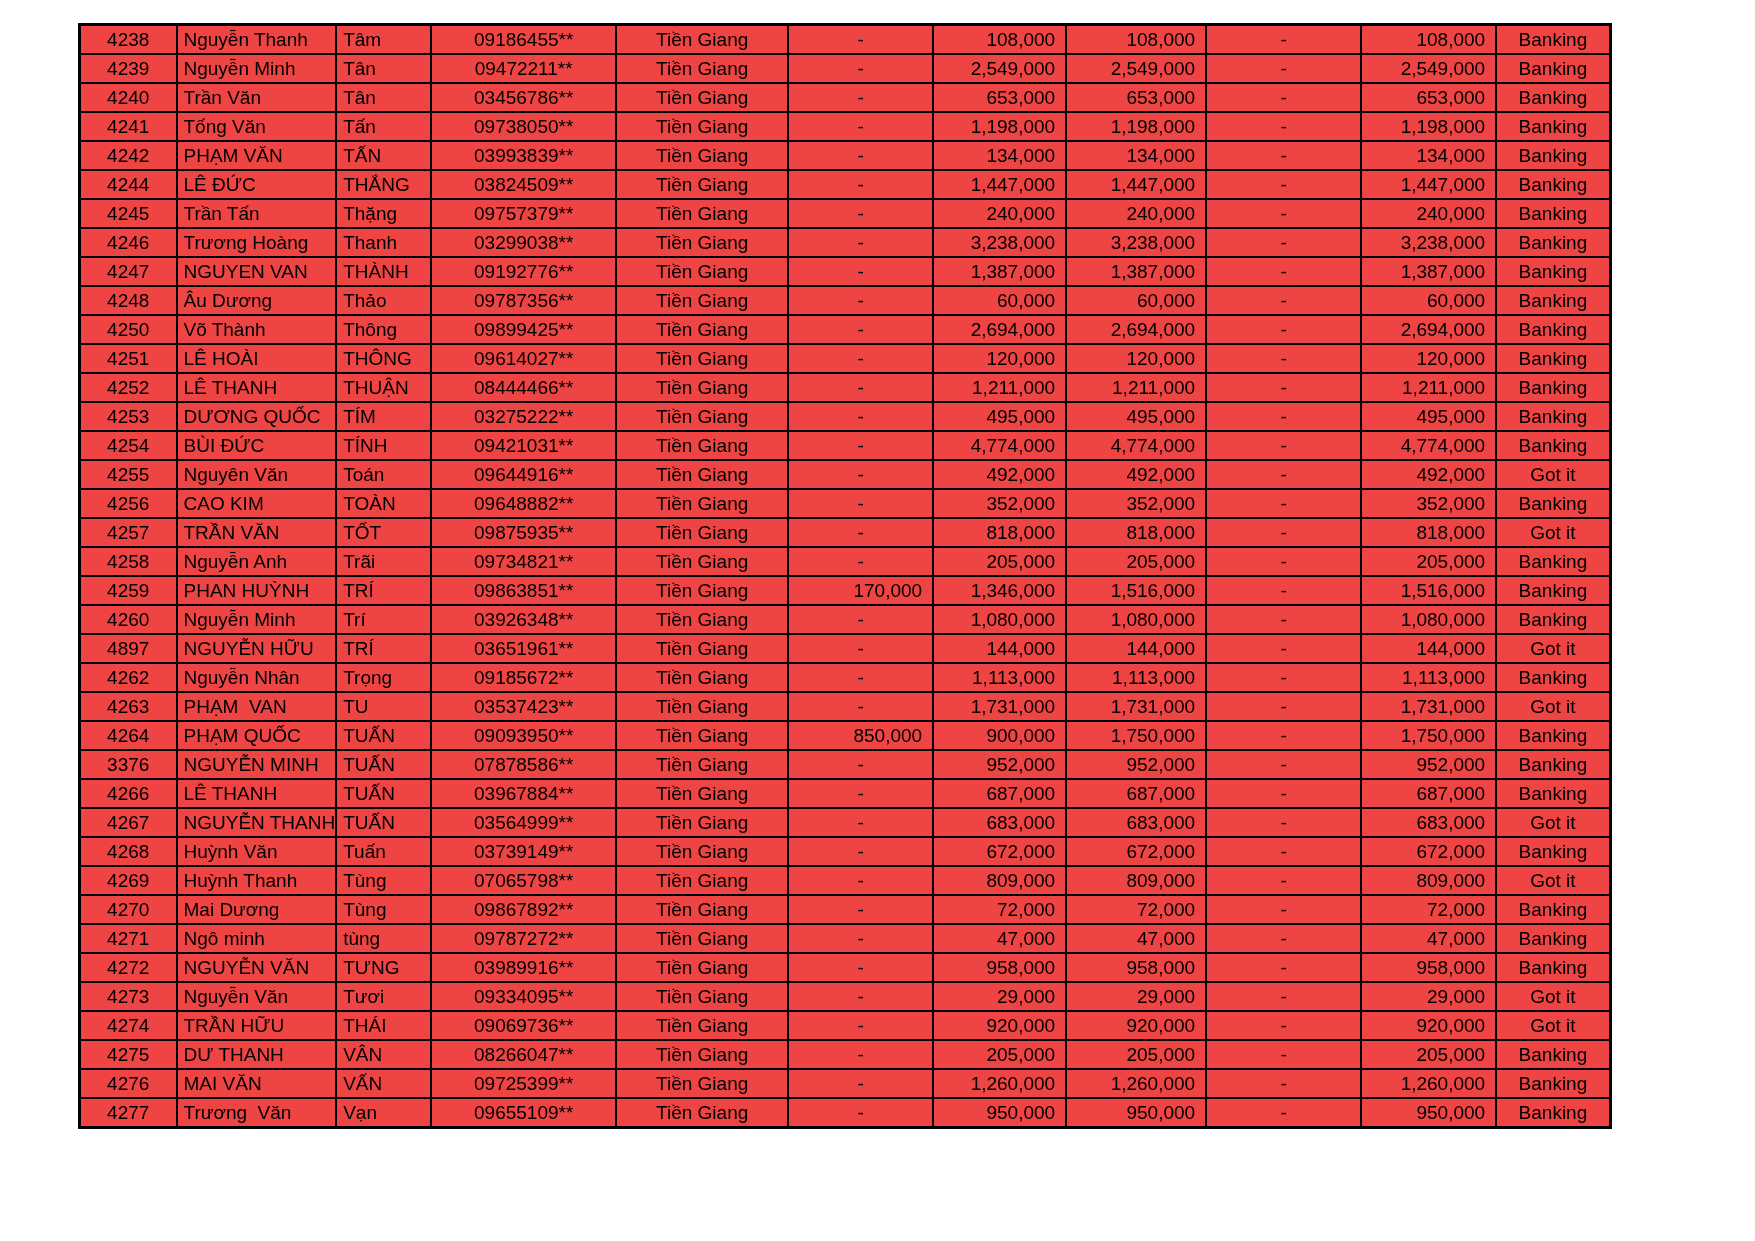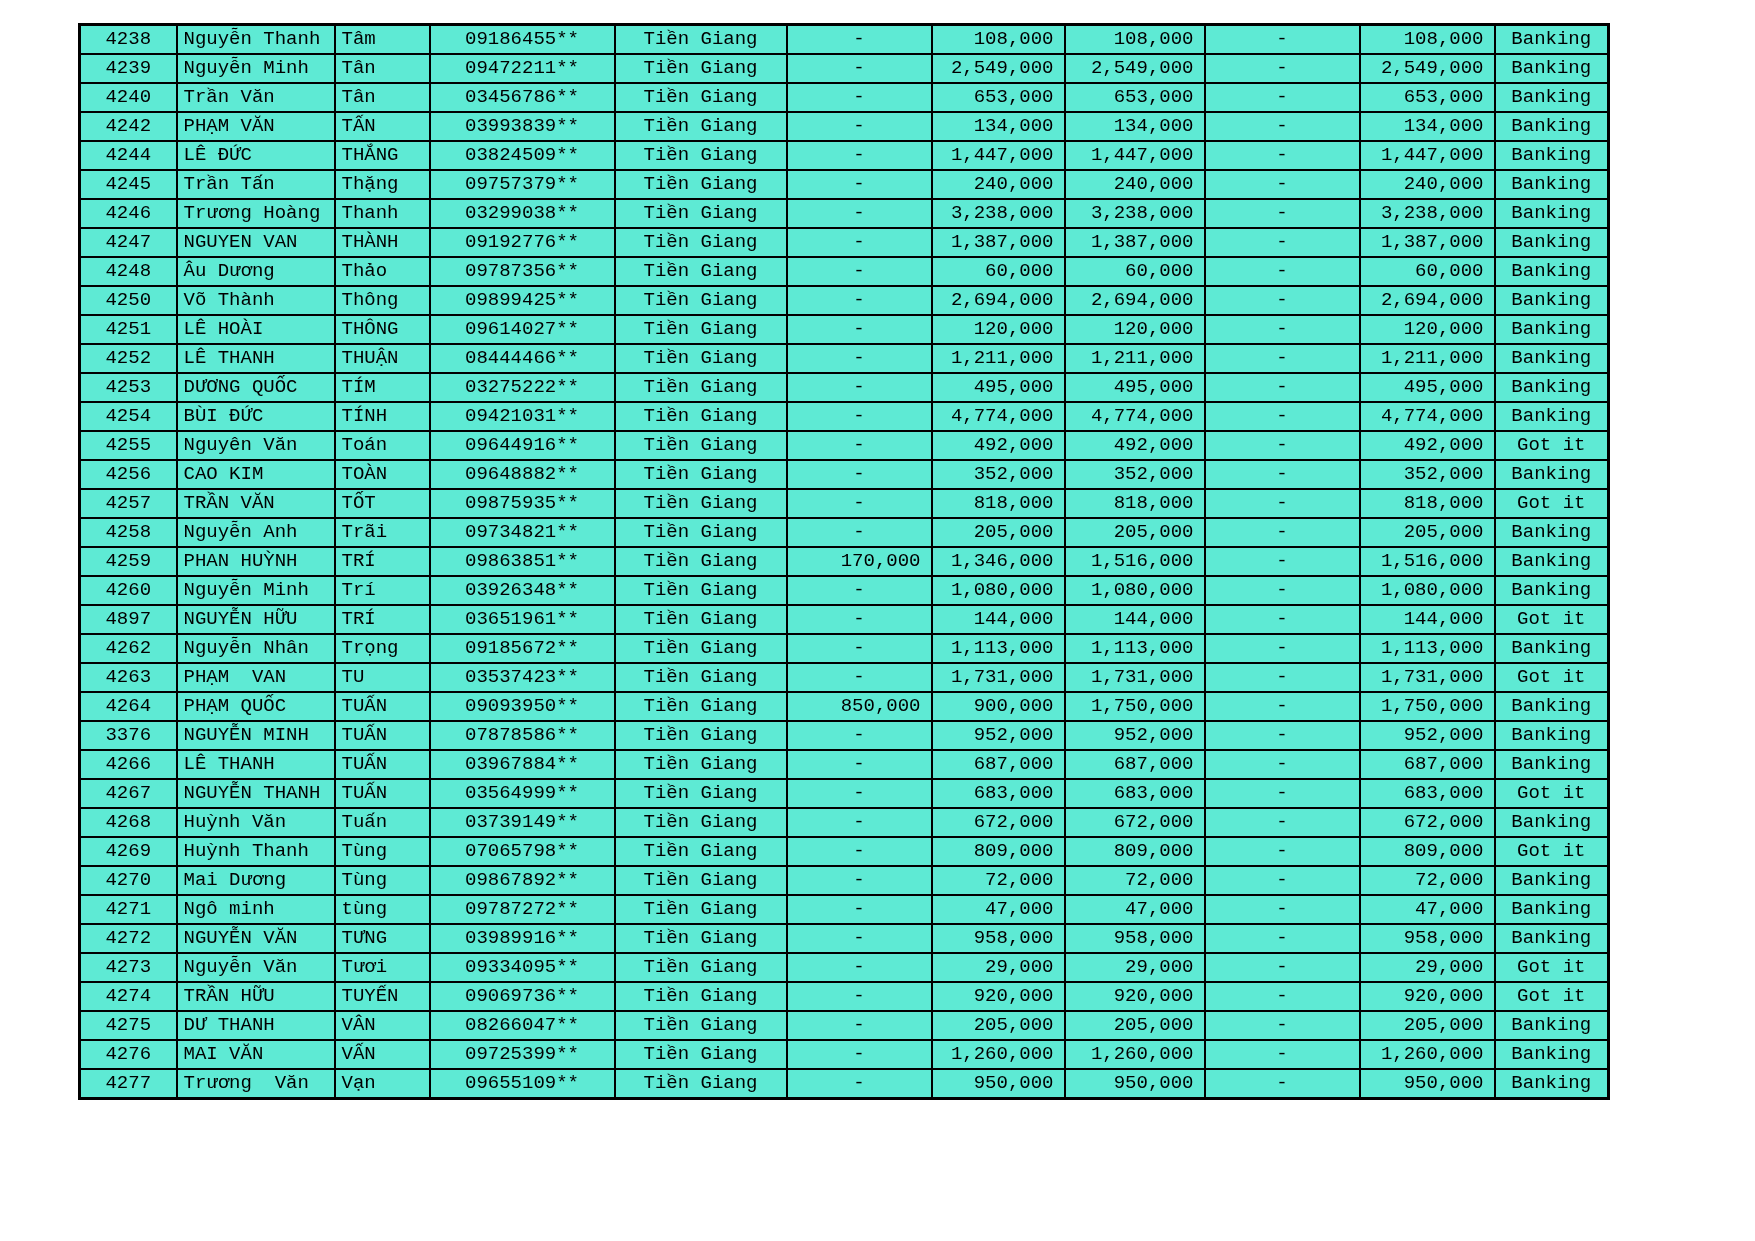--- a/index.html
+++ b/index.html
@@ -13,22 +13,21 @@
     position: relative;
     font-family: "Liberation Sans", "DejaVu Sans", sans-serif;
   }
   table[data-name="document-table"] {
     position: absolute;
     left: 78px;
     top: 23px;
     border-collapse: collapse;
     table-layout: fixed;
     border: 3px solid #000000;
-    background: #5eead4;
-    font-family: Liberation Mono, monospace;
+    background: #ef4444;
   }
   td {
     border: 2px solid #000000;
     height: 27px;
     line-height: 27px;
     font-size: 19px;
     color: #000000;
     padding: 0;
     overflow: visible;
     white-space: pre;
@@ -102,20 +101,33 @@
         <td data-name="phone-number-cell" class="a-center">03456786**</td>
         <td data-name="province-cell" class="a-center">Tiền Giang</td>
         <td data-name="amount-1-cell" class="a-num dash">-</td>
         <td data-name="amount-2-cell" class="a-num">653,000</td>
         <td data-name="amount-total-cell" class="a-num">653,000</td>
         <td data-name="amount-4-cell" class="a-num dash">-</td>
         <td data-name="amount-due-cell" class="a-num">653,000</td>
         <td data-name="status-cell" class="a-center">Banking</td>
       </tr>
       <tr data-name="table-row">
+        <td data-name="row-id-cell" class="a-center">4241</td>
+        <td data-name="surname-cell" class="a-left">Tống Văn</td>
+        <td data-name="given-name-cell" class="a-left">Tấn</td>
+        <td data-name="phone-number-cell" class="a-center">09738050**</td>
+        <td data-name="province-cell" class="a-center">Tiền Giang</td>
+        <td data-name="amount-1-cell" class="a-num dash">-</td>
+        <td data-name="amount-2-cell" class="a-num">1,198,000</td>
+        <td data-name="amount-total-cell" class="a-num">1,198,000</td>
+        <td data-name="amount-4-cell" class="a-num dash">-</td>
+        <td data-name="amount-due-cell" class="a-num">1,198,000</td>
+        <td data-name="status-cell" class="a-center">Banking</td>
+      </tr>
+      <tr data-name="table-row">
         <td data-name="row-id-cell" class="a-center">4242</td>
         <td data-name="surname-cell" class="a-left">PHẠM VĂN</td>
         <td data-name="given-name-cell" class="a-left">TẤN</td>
         <td data-name="phone-number-cell" class="a-center">03993839**</td>
         <td data-name="province-cell" class="a-center">Tiền Giang</td>
         <td data-name="amount-1-cell" class="a-num dash">-</td>
         <td data-name="amount-2-cell" class="a-num">134,000</td>
         <td data-name="amount-total-cell" class="a-num">134,000</td>
         <td data-name="amount-4-cell" class="a-num dash">-</td>
         <td data-name="amount-due-cell" class="a-num">134,000</td>
@@ -494,21 +506,21 @@
         <td data-name="amount-1-cell" class="a-num dash">-</td>
         <td data-name="amount-2-cell" class="a-num">29,000</td>
         <td data-name="amount-total-cell" class="a-num">29,000</td>
         <td data-name="amount-4-cell" class="a-num dash">-</td>
         <td data-name="amount-due-cell" class="a-num">29,000</td>
         <td data-name="status-cell" class="a-center">Got it</td>
       </tr>
       <tr data-name="table-row">
         <td data-name="row-id-cell" class="a-center">4274</td>
         <td data-name="surname-cell" class="a-left">TRẦN HỮU</td>
-        <td data-name="given-name-cell" class="a-left">TUYẾN</td>
+        <td data-name="given-name-cell" class="a-left">THÁI</td>
         <td data-name="phone-number-cell" class="a-center">09069736**</td>
         <td data-name="province-cell" class="a-center">Tiền Giang</td>
         <td data-name="amount-1-cell" class="a-num dash">-</td>
         <td data-name="amount-2-cell" class="a-num">920,000</td>
         <td data-name="amount-total-cell" class="a-num">920,000</td>
         <td data-name="amount-4-cell" class="a-num dash">-</td>
         <td data-name="amount-due-cell" class="a-num">920,000</td>
         <td data-name="status-cell" class="a-center">Got it</td>
       </tr>
       <tr data-name="table-row">

